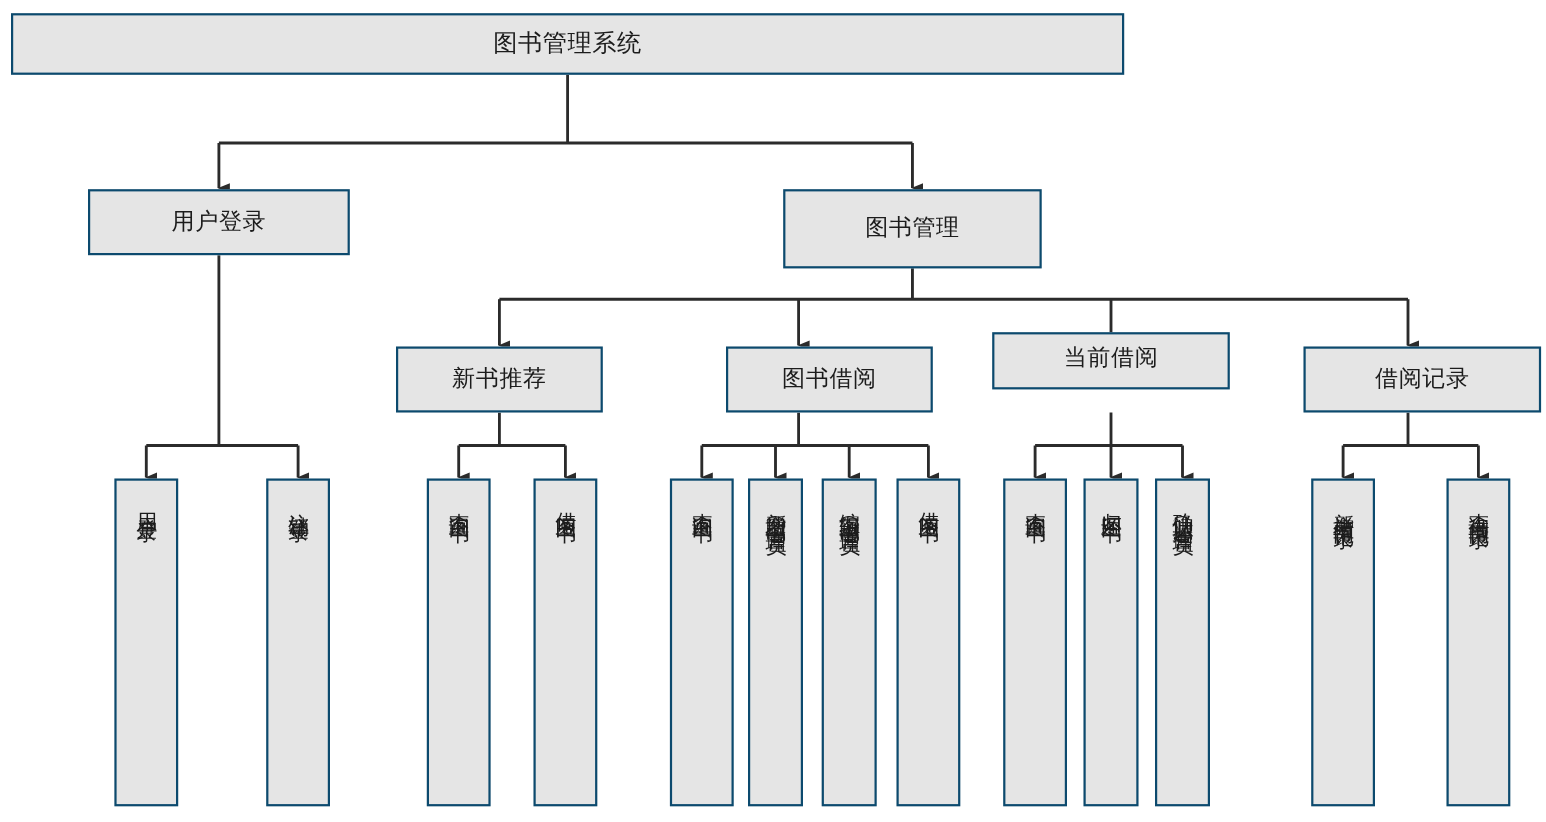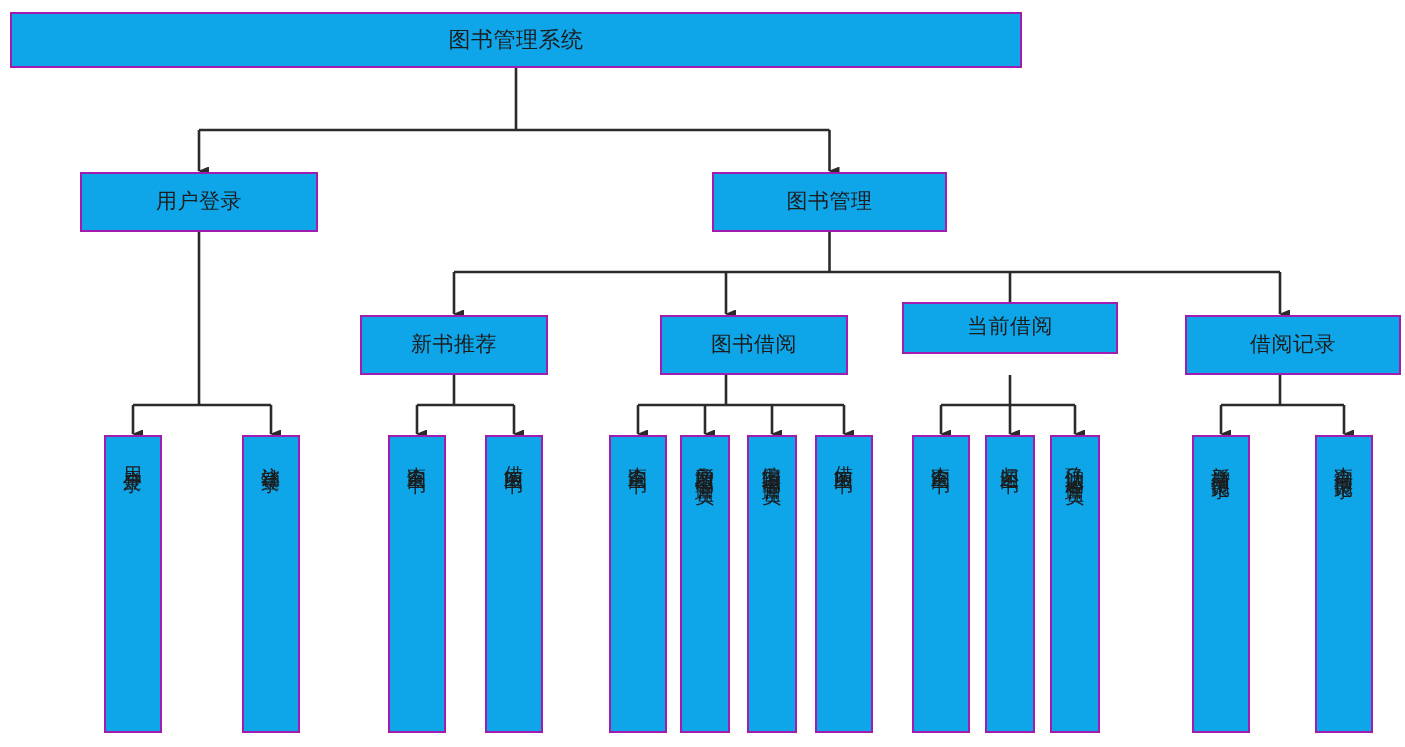--- a/index.html
+++ b/index.html
@@ -21,22 +21,22 @@
   #edges {
     position: absolute;
     left: 0;
     top: 0;
     width: 1405px;
     height: 747px;
   }
   .node {
     position: absolute;
     box-sizing: border-box;
-    background: #0ea5e9;
-    border: 2px solid #a21caf;
+    background: #e5e5e5;
+    border: 2px solid #0c4a6e;
     display: flex;
     align-items: center;
     justify-content: center;
     z-index: 3;
   }
   .node .label {
     color: #1c1c1c;
     line-height: 1.12;
     letter-spacing: 0.5px;
     white-space: pre-wrap;
@@ -121,21 +121,21 @@
       </g>
   </svg>
 
   <div id="nodes">
       <div class="node horiz root" style="left: 10px; top: 12px; width: 1012px; height: 56px;">
         <span class="label">图书管理系统</span>
       </div>
       <div class="node horiz" style="left: 80px; top: 172px; width: 238px; height: 60px;">
         <span class="label">用户登录</span>
       </div>
-      <div class="node horiz" style="left: 712px; top: 172px; width: 235px; height: 60px;">
+      <div class="node horiz" style="left: 712px; top: 172px; width: 235px; height: 72px;">
         <span class="label">图书管理</span>
       </div>
       <div class="node horiz" style="left: 360px; top: 315px; width: 188px; height: 60px;">
         <span class="label">新书推荐</span>
       </div>
       <div class="node horiz" style="left: 632px; top: 315px; width: 188px; height: 60px; margin-left: 28px;">
         <span class="label">图书借阅</span>
       </div>
       <div class="node horiz" style="left: 902px; top: 302px; width: 216px; height: 52px; font-family: Liberation Mono, monospace;">
         <span class="label">当前借阅</span>

